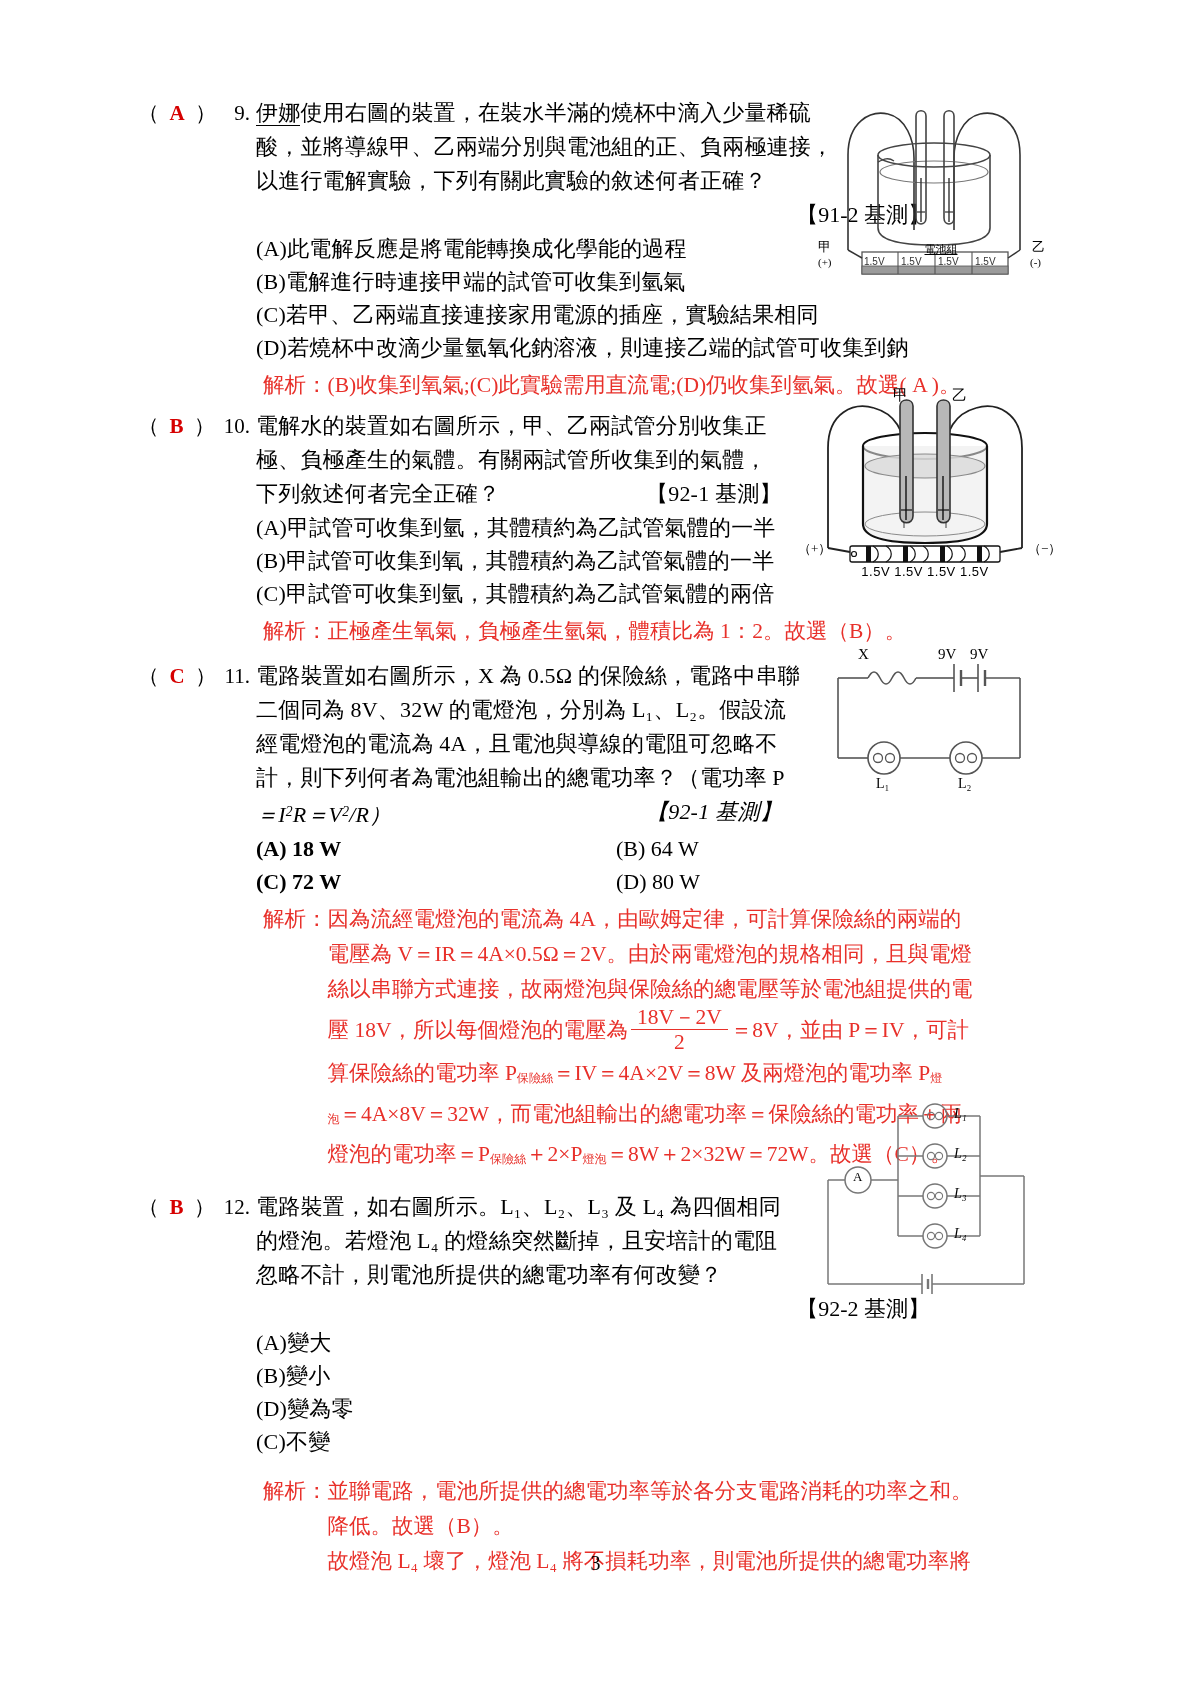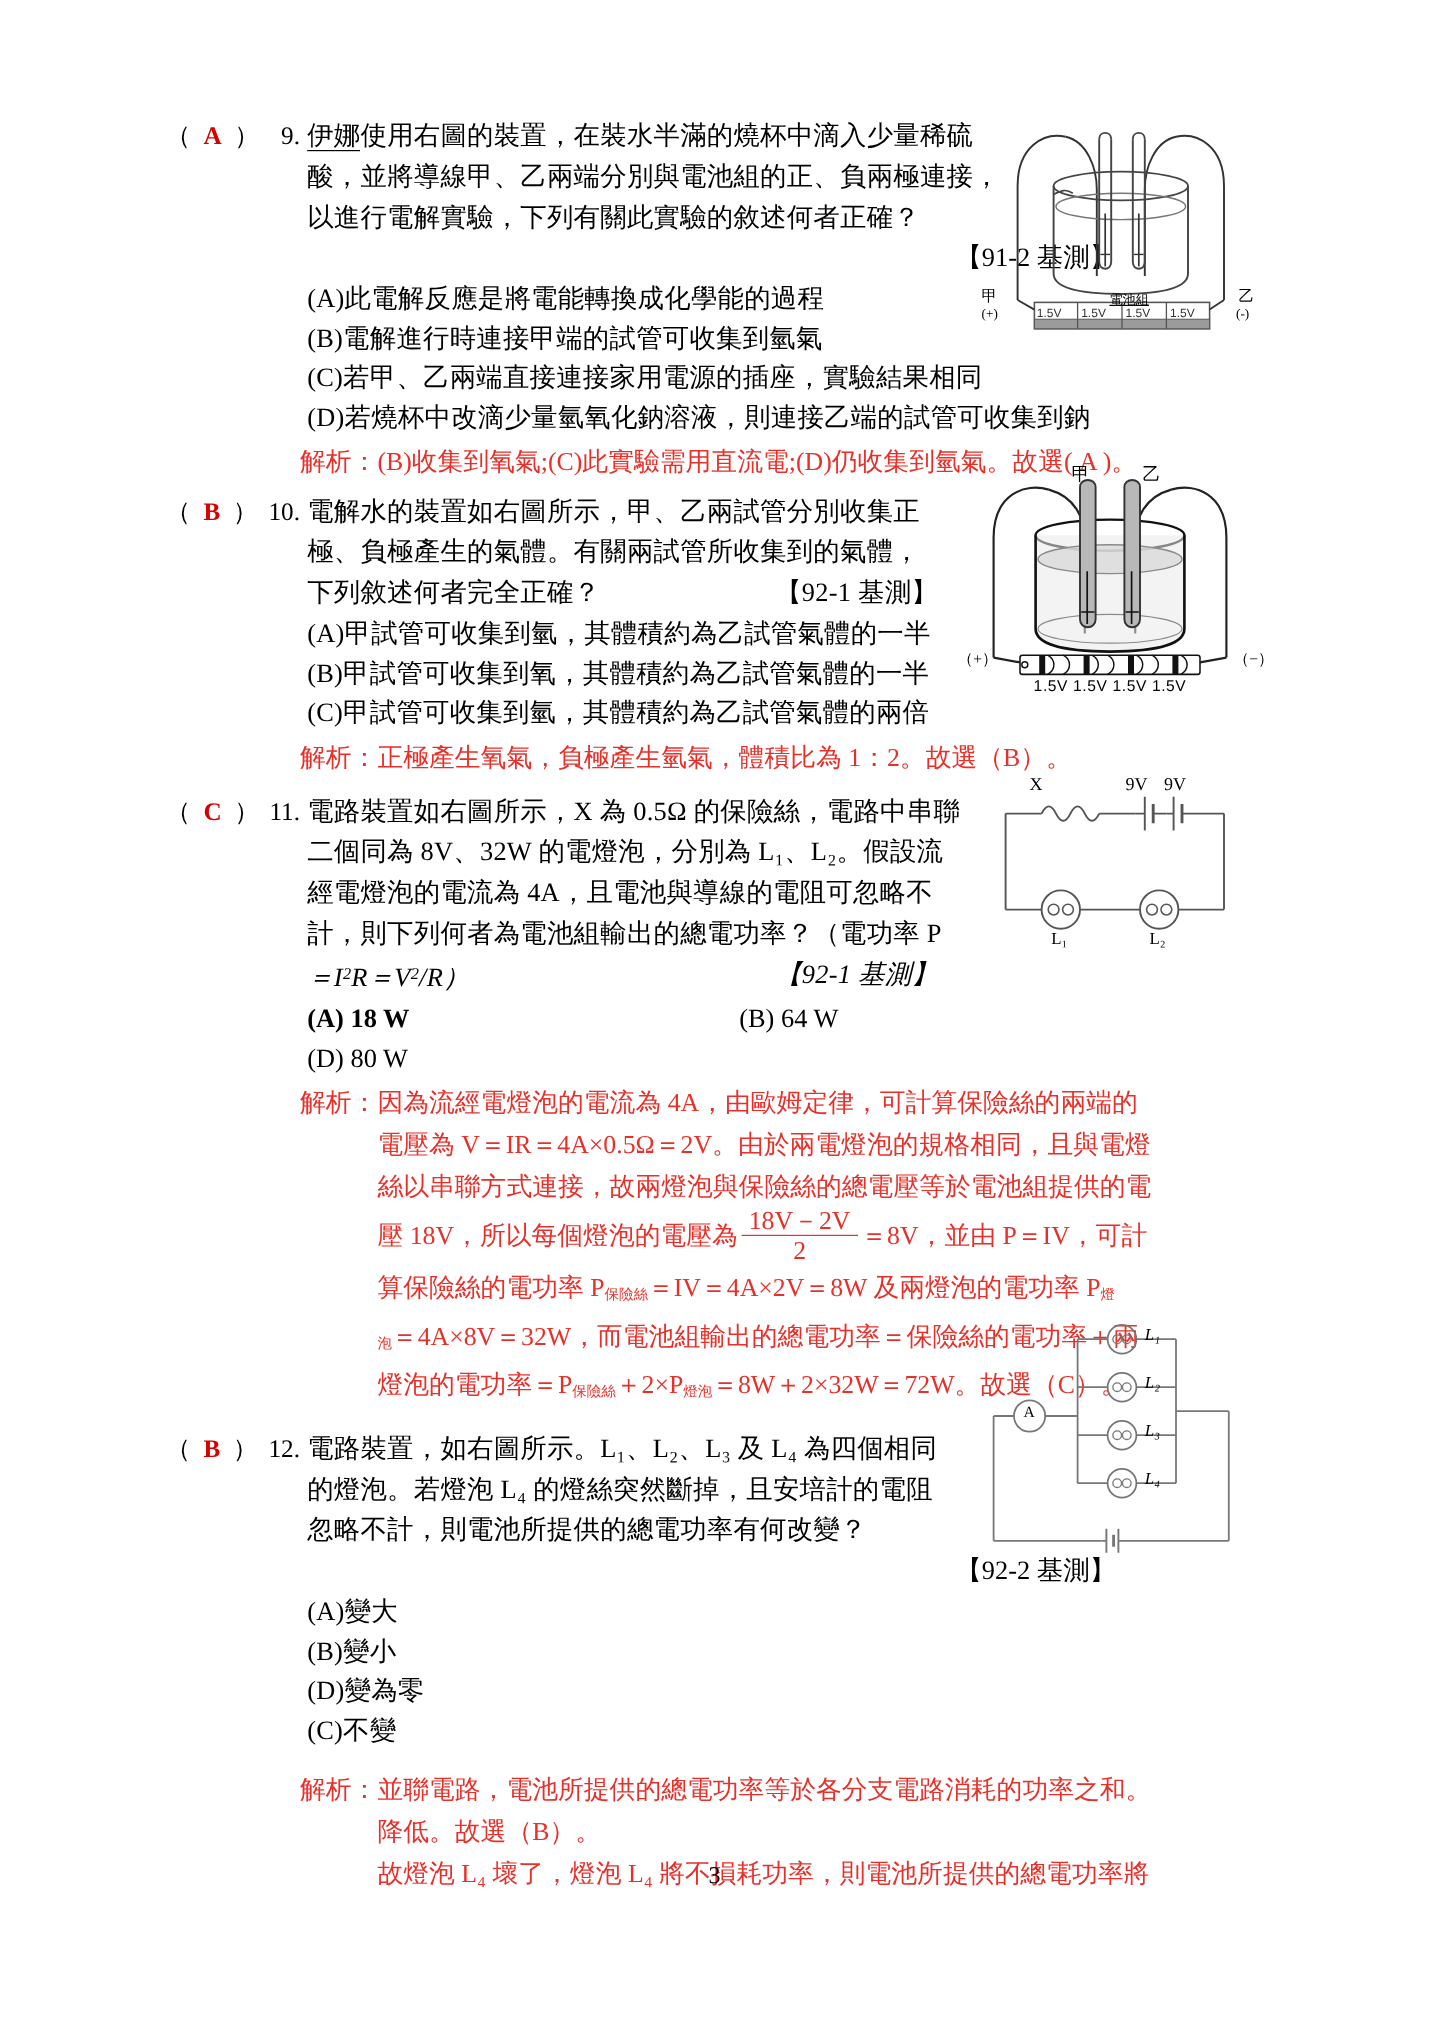--- a/index.html
+++ b/index.html
@@ -68,21 +68,21 @@
 
   
   .exp {
     color: #e8302a;
     font-size: 21.5px;
     line-height: 35px;
     margin-top: 4px;
     padding-left: 112px;
   }
   .exp .hang { display: flex; }
-  .exp .lbl { flex: 0 0 auto; white-space: nowrap; }
+  .exp .lbl { flex: 0 0 auto; white-space: nowrap; margin-left: 13px; }
   .exp .txt { flex: 1 1 auto; }
   .exp .l { white-space: nowrap; }
   sup { font-size: 0.62em; vertical-align: 0.45em; }
   .tiny { font-size: 0.56em; vertical-align: -0.2em; }
 
   
   .frac {
     display: inline-block;
     vertical-align: middle;
     text-align: center;
@@ -175,20 +175,21 @@
           <div class="ln">計，則下列何者為電池組輸出的總電功率？（電功率 P</div>
           <div class="ln" style="position:relative;font-style:italic;">
             <span>＝I<sup>2</sup>R＝V<sup>2</sup>/R）</span>
             <span style="position:absolute;left:390px;top:0;">【92-1 基測】</span>
           </div>
           <div class="optgrid">
             <div class="c1">(A) 18 W</div>
             <div>(B) 64 W</div>
           </div>
           <div class="optgrid">
+            <div class="c1">(C) 72 W</div>
             <div>(D) 80 W</div>
           </div>
         </div>
       </div>
       <div class="exp" style="padding-left:112px;">
         <div class="hang">
           <div class="lbl">解析：</div>
           <div class="txt">
             <div class="l">因為流經電燈泡的電流為 4A，由歐姆定律，可計算保險絲的兩端的</div>
             <div class="l">電壓為 V＝IR＝4A×0.5Ω＝2V。由於兩電燈泡的規格相同，且與電燈</div>

